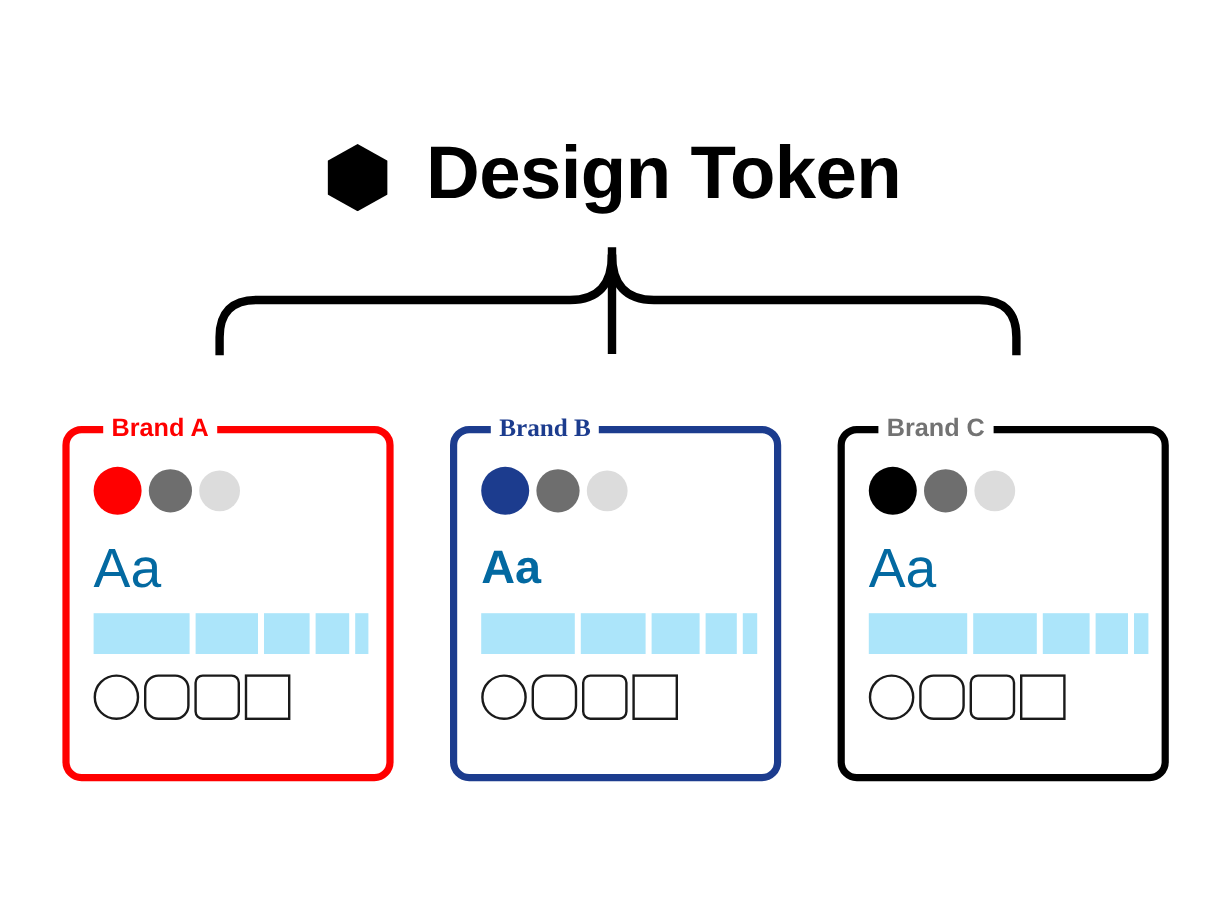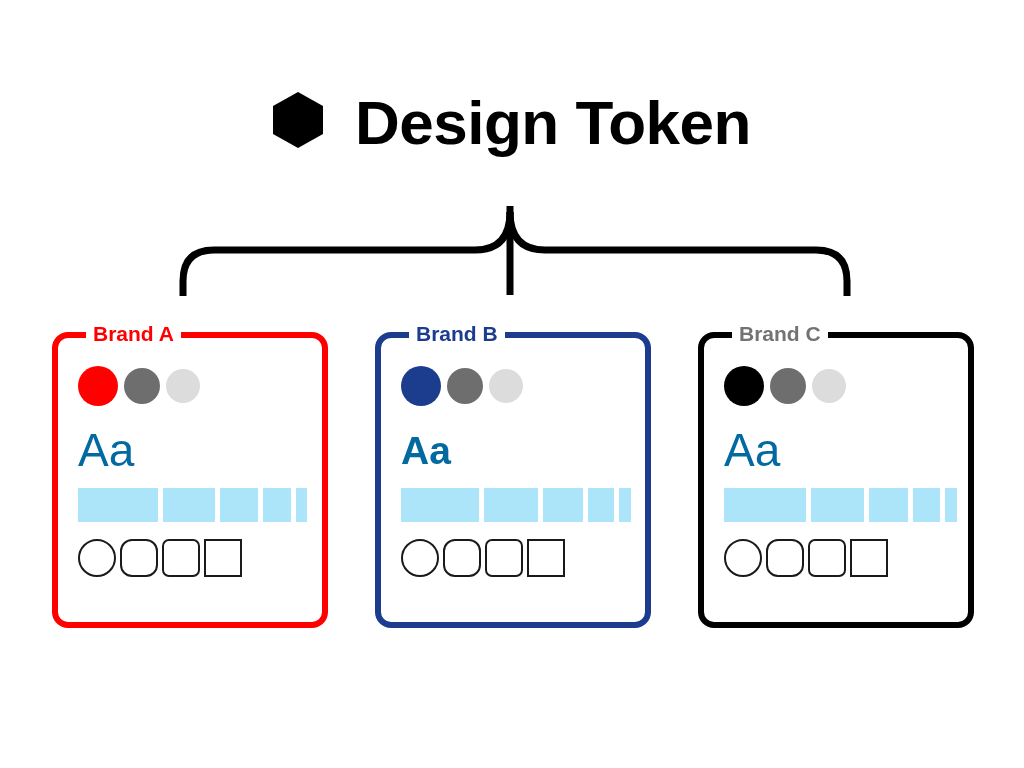--- a/index.html
+++ b/index.html
@@ -17,21 +17,21 @@
   }
 
   
   #title-block {
     position: absolute;
     left: 0;
     top: 92px;
     width: 1024px;
     height: 84px;
     display: flex;
-    align-items: flex-start;
+    align-items: flex-end;
     justify-content: center;
     gap: 32px;
   }
   #hex-icon {
     width: 50px;
     height: 56px;
     flex: 0 0 auto;
     display: block;
   }
   #title-text {
@@ -49,21 +49,21 @@
     left: 160px;
     top: 196px;
     width: 710px;
     height: 112px;
   }
 
   
   #cards-row {
     position: absolute;
     left: 52px;
-    top: 332px;
+    top: 355px;
     width: 756px;
     height: 296px;
   }
   .brand-card {
     position: absolute;
     top: 0;
     width: 276px;
     height: 296px;
     box-sizing: border-box;
     border: 6px solid #000000;
@@ -192,21 +192,21 @@
         </div>
         <div class="shapes-row">
           <span class="radius-shape" style="border-radius: 50%; border-color: rgb(26, 26, 26);"></span>
           <span class="radius-shape" style="border-radius: 12px; border-color: rgb(26, 26, 26);"></span>
           <span class="radius-shape" style="border-radius: 7px; border-color: rgb(26, 26, 26);"></span>
           <span class="radius-shape" style="border-radius: 0px; border-color: rgb(26, 26, 26);"></span>
         </div>
       </div>
     </div>
     <div class="brand-card pos-1" style="border-color: rgb(28, 60, 142);">
-      <div class="card-legend" style="color: rgb(28, 60, 142);">Brand B</div>
+      <div class="card-legend" style="color: rgb(28, 60, 142); font-family: Liberation Serif, serif;">Brand B</div>
       <div class="card-body">
         <div class="swatch-row">
           <span class="swatch-dot s0" style="background: rgb(28, 60, 142);"></span>
           <span class="swatch-dot s1" style="background: rgb(110, 110, 110);"></span>
           <span class="swatch-dot s2" style="background: rgb(220, 220, 220);"></span>
         </div>
         <div class="type-row">
           <span class="type-sample" style="font-weight: 700; font-size: 39px;">Aa</span>
         </div>
         <div class="bars-row">

